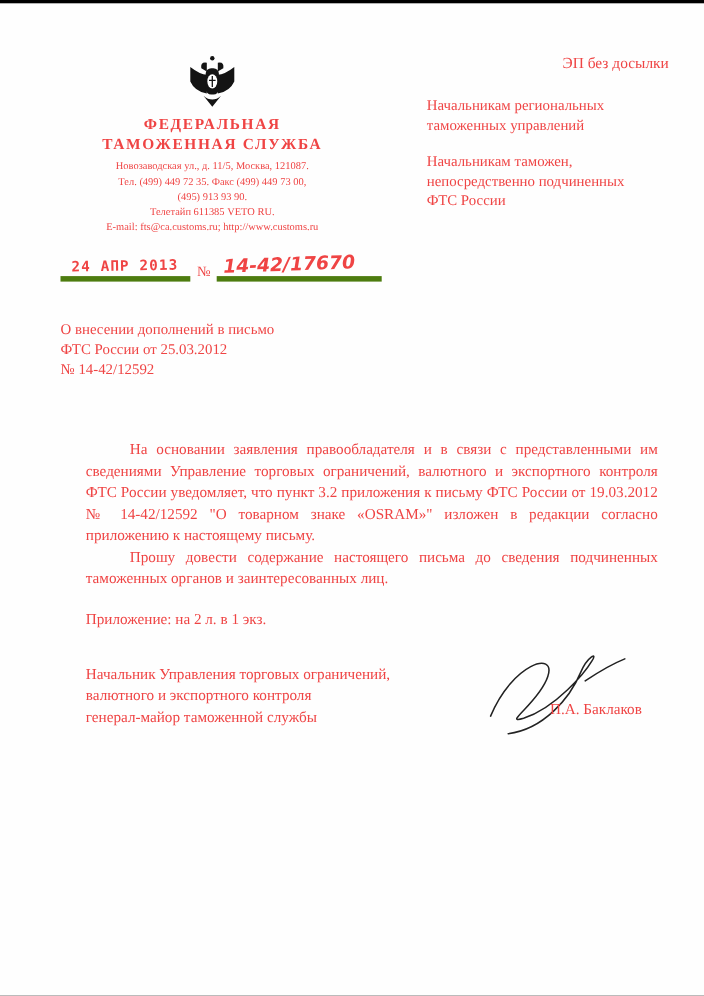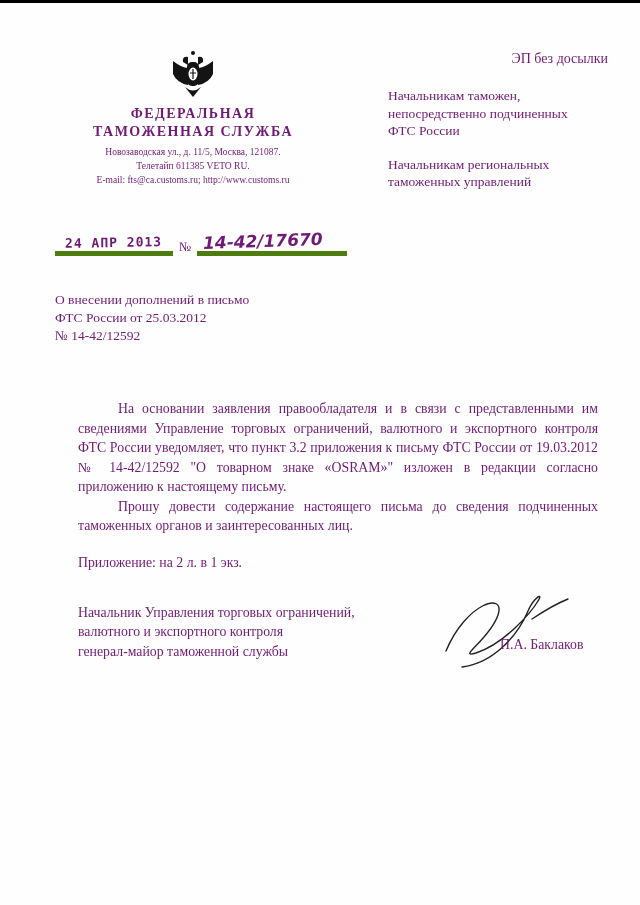--- a/index.html
+++ b/index.html
@@ -1,18 +1,18 @@
 <!DOCTYPE html>
 <html><head>
 <meta charset="utf-8">
 <style>
   html,body{margin:0;padding:0;background:#888;}
   .page{
     position:relative;width:640px;height:905px;background:#fefefe;
-    font-family:"Liberation Serif", serif;color:#701a75;overflow:hidden;
+    font-family:"Liberation Serif", serif;color:#ef4444;overflow:hidden;
     box-sizing:border-box;border-top:3px solid #000;
   }
   .preline{white-space:pre-line;}
   
   .ep-stamp{position:absolute;top:48px;right:32px;font-size:14px;}
   
   .letterhead{position:absolute;left:52px;top:46px;width:282px;text-align:center;}
   .emblem{display:block;margin:0 auto 6px auto;}
   .org{font-weight:bold;font-size:14px;letter-spacing:1.5px;line-height:1.25;}
   .org-small{font-weight:bold;font-size:13px;letter-spacing:1px;margin-top:2px;}
@@ -61,31 +61,33 @@
         <rect x="17" y="13" width="12" height="24" rx="5"></rect>
         <path d="M15,38 q8,7 16,0 l-8,10 z"></path>
       </g>
       <ellipse cx="23" cy="25" rx="4.5" ry="6.5" fill="#fff"></ellipse>
       <path d="M23,20 l0,10 M20,24 l6,0" stroke="#141414" stroke-width="1.2" fill="none"></path>
     </svg>
     <div class="org">ФЕДЕРАЛЬНАЯ</div>
     <div class="org">ТАМОЖЕННАЯ СЛУЖБА</div>
     <div class="lh-details">
       <div>Новозаводская ул., д. 11/5, Москва, 121087.</div>
+      <div class="preline">Тел. (499) 449 72 35. Факс (499) 449 73 00,
+(495) 913 93 90.</div>
       <div>Телетайп 611385 VETO RU.</div>
       <div>E-mail: fts@ca.customs.ru; http://www.customs.ru</div>
     </div>
   </div>
 
   <div class="addressees">
+    <div class="addressee preline">Начальникам региональных
+таможенных управлений</div>
     <div class="addressee preline">Начальникам таможен,
 непосредственно подчиненных
 ФТС России</div>
-    <div class="addressee preline">Начальникам региональных
-таможенных управлений</div>
   </div>
 
   <div class="numline">
     <span class="u" style="width:118px;text-align:center;">
       <span class="stamp-date">24 АПР 2013</span>
     </span>
     <span style="padding:0 6px 1px 6px;">№</span>
     <span class="u" style="width:150px;">
       <span class="hand">14-42/17670</span>
     </span>

